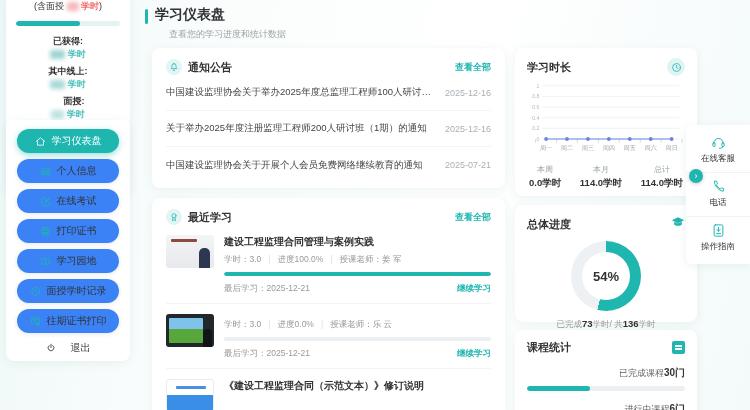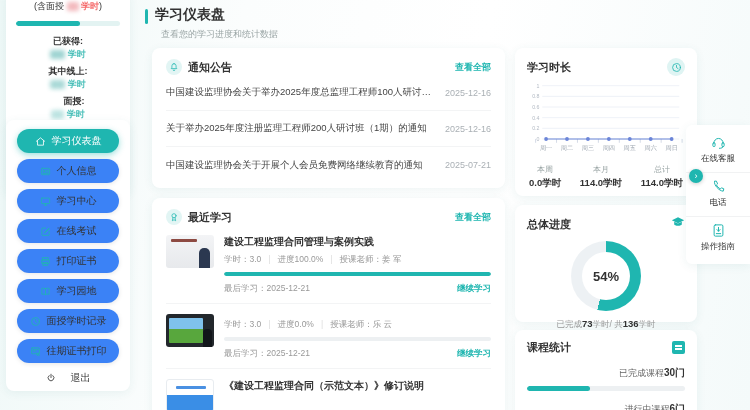--- a/index.html
+++ b/index.html
@@ -33,21 +33,21 @@
   .menu-item svg { width:11px; height:11px; stroke:#1fb6b0; fill:none; stroke-width:1.8; stroke-linecap:round; stroke-linejoin:round; }
   .menu-item.active { background:#1fb6b0; color:#fff; box-shadow:0 2px 6px rgba(31,182,176,.45); }
   .menu-item.active svg { stroke:#fff; }
   .logout { display:flex; align-items:center; justify-content:center; gap:15px; font-size:10px; color:#333; margin-top:8px; cursor:pointer; }
   .logout svg { width:10px; height:10px; stroke:#333; fill:none; stroke-width:2; stroke-linecap:round; }
 
   
   .page-header { position:absolute; left:145px; top:6px; }
   .page-header .bar { position:absolute; left:0; top:3px; width:3px; height:15px; background:#1fb6b0; border-radius:2px; }
   .page-title { font-size:14px; font-weight:bold; margin-left:10px; }
-  .page-sub { font-size:9px; color:#9aa5a5; margin-left:16px; margin-top:4px; }
+  .page-sub { font-size:9px; color:#9aa5a5; margin-left:24px; margin-top:4px; }
 
   
   .card-head { display:flex; align-items:center; }
   .head-ico { width:16px; height:16px; border-radius:50%; background:#e2f5f4; display:flex; align-items:center; justify-content:center; margin-right:6px; }
   .head-ico svg { width:10px; height:10px; stroke:#1fb6b0; fill:none; stroke-width:1.8; stroke-linecap:round; stroke-linejoin:round; }
   .card-title { font-size:11px; font-weight:bold; color:#333; }
   .view-all { margin-left:auto; font-size:9px; color:#1fb6b0; font-weight:bold; cursor:pointer; }
 
   
   .notice-card { left:152px; top:48px; width:353px; height:140px; padding:11px 14px; }
@@ -170,27 +170,20 @@
       </svg>
     <span>学习仪表盘</span>
   </div>
   <div class="menu-item">
     <svg viewBox="0 0 24 24">
         <rect x="3" y="5" width="18" height="14" rx="2"></rect>
         <circle cx="8.5" cy="11" r="2"></circle>
         <path d="M13.5 9.5H18M13.5 13h4.5M6 16h12"></path>
       </svg>
     <span>个人信息</span>
-  </div>
-  <div class="menu-item">
-    <svg viewBox="0 0 24 24">
-        <rect x="3" y="4.5" width="18" height="12" rx="1.5"></rect>
-        <path d="M9 20h6M12 16.5V20"></path>
-      </svg>
-    <span>学习中心</span>
   </div>
   <div class="menu-item">
     <svg viewBox="0 0 24 24">
         <path d="M20 12v7a1.5 1.5 0 0 1-1.5 1.5h-13A1.5 1.5 0 0 1 4 19V6a1.5 1.5 0 0 1 1.5-1.5H12"></path>
         <path d="M10 14l9.5-9.5 1 1L11 15z"></path>
       </svg>
     <span>在线考试</span>
   </div>
   <div class="menu-item">
     <svg viewBox="0 0 24 24">

